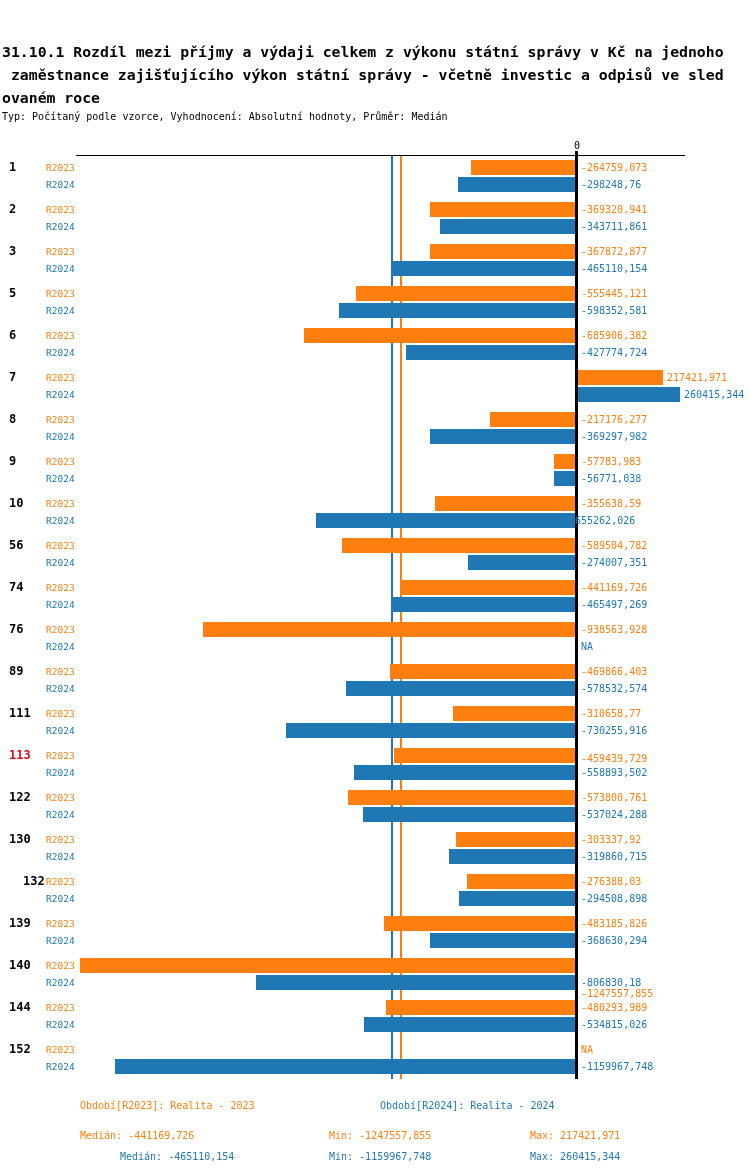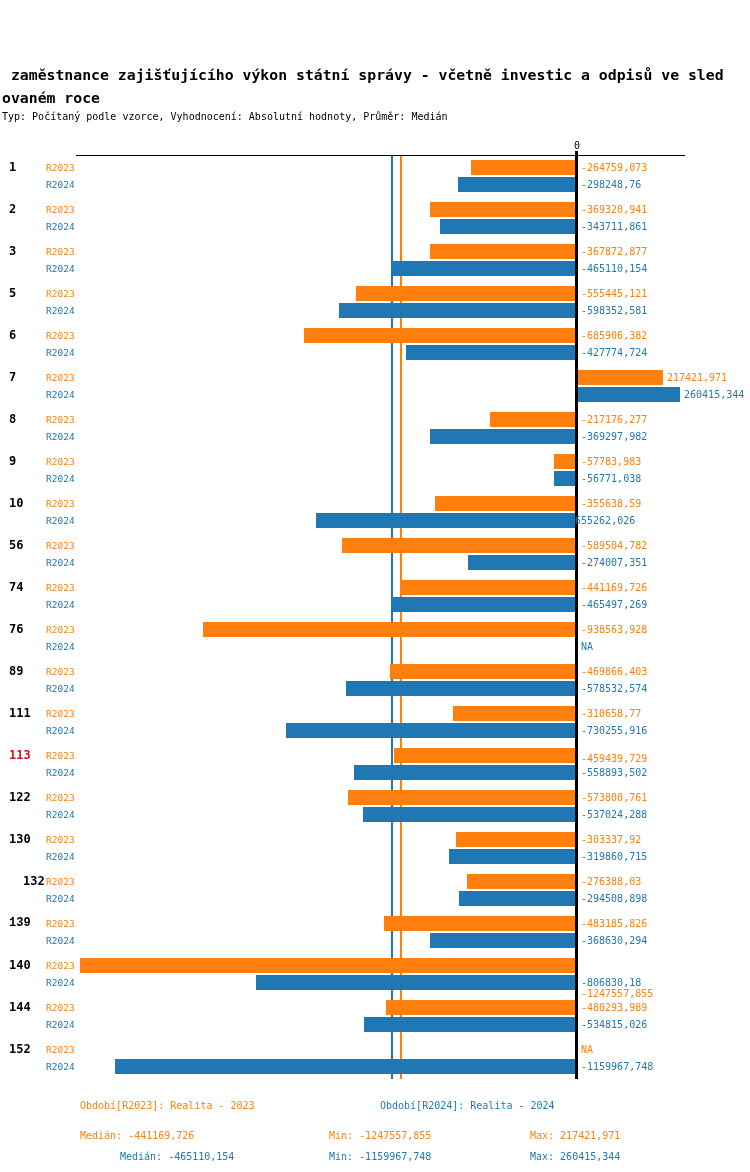--- a/index.html
+++ b/index.html
@@ -27,20 +27,21 @@
   .fp1{left:80px;top:1100px;}
   .fp2{left:380px;top:1100px;}
   .fm1{left:80px;top:1130px;}  .fn1{left:329px;top:1130px;}  .fx1{left:530px;top:1130px;}
   .fm2{left:80px;top:1151px;padding-left:40px;}  .fn2{left:329px;top:1151px;}  .fx2{left:530px;top:1151px;}
 </style>
 </head>
 <body>
 
 <div class="page">
 
+  <div class="abs sub l1">31.10.1 Rozdíl mezi příjmy a výdaji celkem z výkonu státní správy v Kč na jednoho</div>
   <div class="abs sub l2"> zaměstnance zajišťujícího výkon státní správy - včetně investic a odpisů ve sled</div>
   <div class="abs sub l3">ovaném roce</div>
   <div class="abs meta">Typ: Počítaný podle vzorce, Vyhodnocení: Absolutní hodnoty, Průměr: Medián</div>
 
   <div class="abs zero-label">0</div>
   <div class="abs haxis"></div>
   <div class="abs median m2024" style="left: 390.58px; background: rgb(31, 119, 180);"></div>
   <div class="abs median m2023" style="left: 400.099px; background: rgb(255, 127, 14);"></div>
   <div class="abs zline"></div>
 
@@ -163,21 +164,21 @@
       <div class="abs slabel" style="left: 46px; top: 851px; color: rgb(31, 119, 180);">R2024</div>
       <div class="abs bar" style="left: 449.329px; top: 849px; width: 125.671px; height: 15px; background: rgb(31, 119, 180);"></div>
       <div class="abs vlabel" style="left: 581px; top: 851px; color: rgb(31, 119, 180);">-319860,715</div>
       <div class="abs rid" style="left: 9px; top: 875px; margin-left: 14px;">132</div>
       <div class="abs slabel" style="left: 46px; top: 876px; color: rgb(255, 127, 14);">R2023</div>
       <div class="abs bar" style="left: 466.613px; top: 874px; width: 108.387px; height: 15px; background: rgb(255, 127, 14);"></div>
       <div class="abs vlabel" style="left: 581px; top: 876px; color: rgb(255, 127, 14);">-276388,03</div>
       <div class="abs slabel" style="left: 46px; top: 893px; color: rgb(31, 119, 180);">R2024</div>
       <div class="abs bar" style="left: 459.408px; top: 891px; width: 115.592px; height: 15px; background: rgb(31, 119, 180);"></div>
       <div class="abs vlabel" style="left: 581px; top: 893px; color: rgb(31, 119, 180);">-294508,898</div>
-      <div class="abs rid" style="left: 9px; top: 917px; font-family: Liberation Mono, monospace;">139</div>
+      <div class="abs rid" style="left: 9px; top: 917px;">139</div>
       <div class="abs slabel" style="left: 46px; top: 918px; color: rgb(255, 127, 14);">R2023</div>
       <div class="abs bar" style="left: 384.394px; top: 916px; width: 190.606px; height: 15px; background: rgb(255, 127, 14);"></div>
       <div class="abs vlabel" style="left: 581px; top: 918px; color: rgb(255, 127, 14);">-483185,826</div>
       <div class="abs slabel" style="left: 46px; top: 935px; color: rgb(31, 119, 180);">R2024</div>
       <div class="abs bar" style="left: 429.939px; top: 933px; width: 145.061px; height: 15px; background: rgb(31, 119, 180);"></div>
       <div class="abs vlabel" style="left: 581px; top: 935px; color: rgb(31, 119, 180);">-368630,294</div>
       <div class="abs rid" style="left: 9px; top: 959px;">140</div>
       <div class="abs slabel" style="left: 46px; top: 960px; color: rgb(255, 127, 14);">R2023</div>
       <div class="abs bar" style="left: 80.4926px; top: 958px; width: 494.507px; height: 15px; background: rgb(255, 127, 14);"></div>
       <div class="abs vlabel" style="left: 581px; top: 960px; color: rgb(255, 127, 14); margin-top: 28px;">-1247557,855</div>

